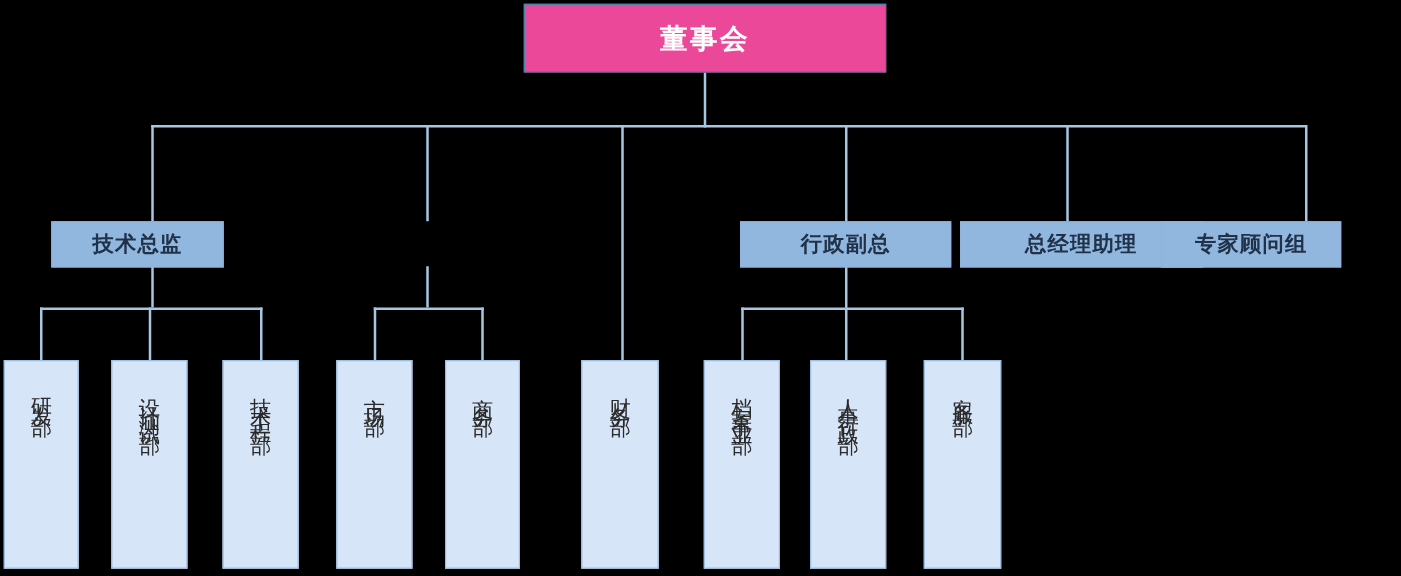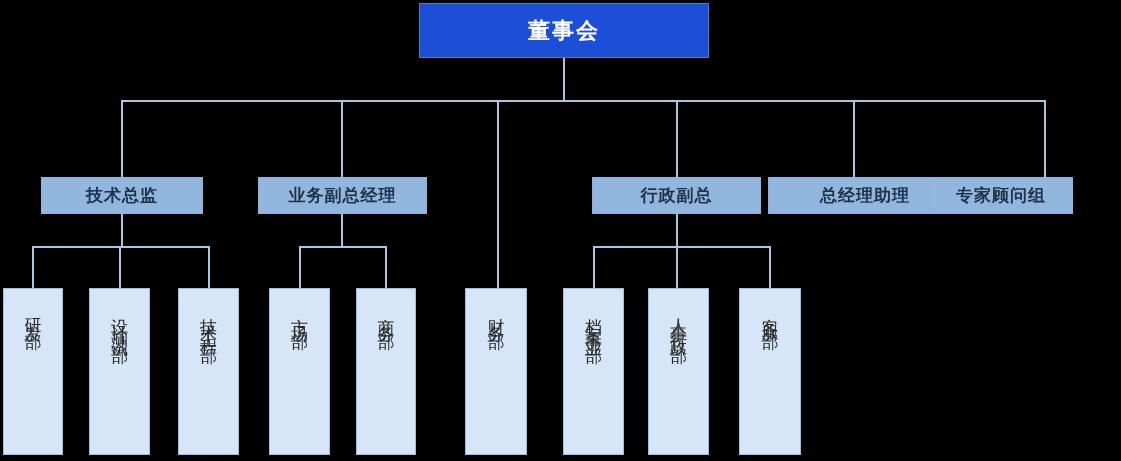--- a/index.html
+++ b/index.html
@@ -28,21 +28,21 @@
   .node {
     position: absolute;
     box-sizing: border-box;
     display: flex;
     align-items: center;
     justify-content: center;
     text-align: center;
   }
 
   .node.root {
-    background: #1d4ed8;
+    background: #ec4899;
     border: 1px solid #4E80AE;
     color: #FFFFFF;
     font-weight: bold;
     font-size: 22px;
     letter-spacing: 2px;
   }
 
   .node.level2 {
     background: #91B7DE;
     border: 1px solid #8FB4DB;
@@ -102,25 +102,22 @@
   <div class="conn v" style="left:676px; top:213px; height:33px;"></div>
   <div class="conn h" style="left:593px; top:246px; width:178px;"></div>
   <div class="conn v" style="left:593px; top:246px; height:42px;"></div>
   <div class="conn v" style="left:676px; top:246px; height:42px;"></div>
   <div class="conn v" style="left:769px; top:246px; height:42px;"></div>
 
   <div class="node root" style="left:419px; top:3px; width:290px; height:55px;">
     <span>董事会</span>
   </div>
 
-  <div class="node level2" style="left:41px; top:177px; width:162px; height:37px;">
+  <div class="node level2" style="left:41px; top:177px; width:138px; height:37px;">
     <span>技术总监</span>
-  </div>
-  <div class="node level2" style="left:258px; top:177px; width:169px; height:37px;">
-    <span>业务副总经理</span>
   </div>
   <div class="node level2" style="left:592px; top:177px; width:169px; height:37px;text-align:right;">
     <span>行政副总</span>
   </div>
   <div class="node level2" style="left:768px; top:177px; width:194px; height:37px;">
     <span>总经理助理</span>
   </div>
   <div class="node level2" style="left:929px; top:177px; width:144px; height:37px;">
     <span>专家顾问组</span>
   </div>

